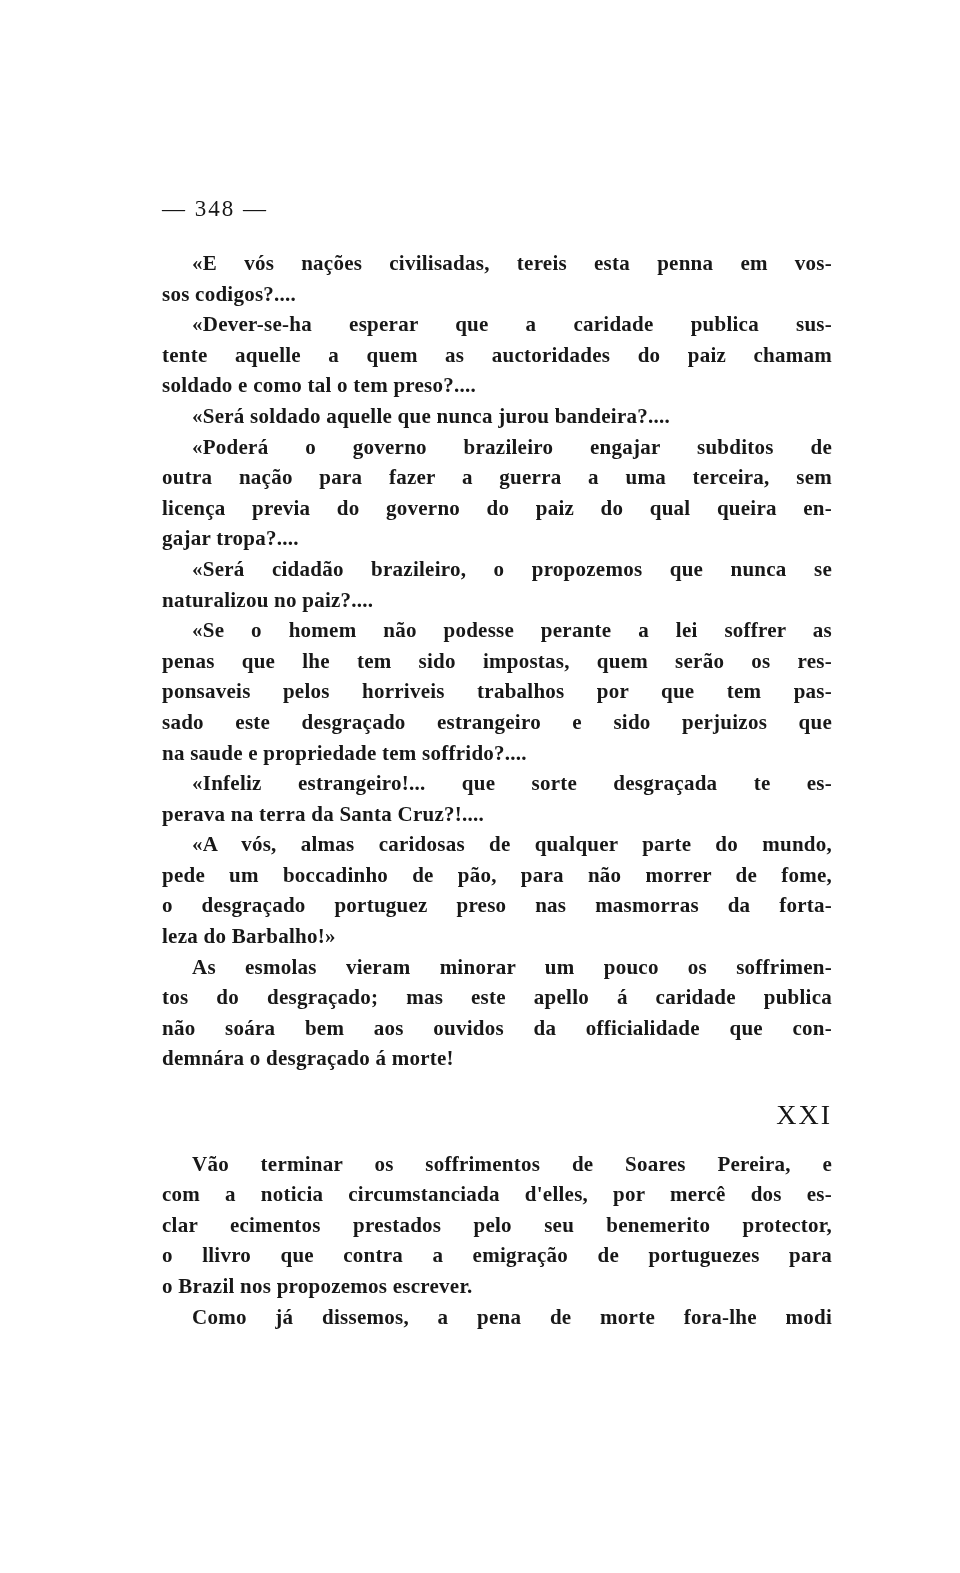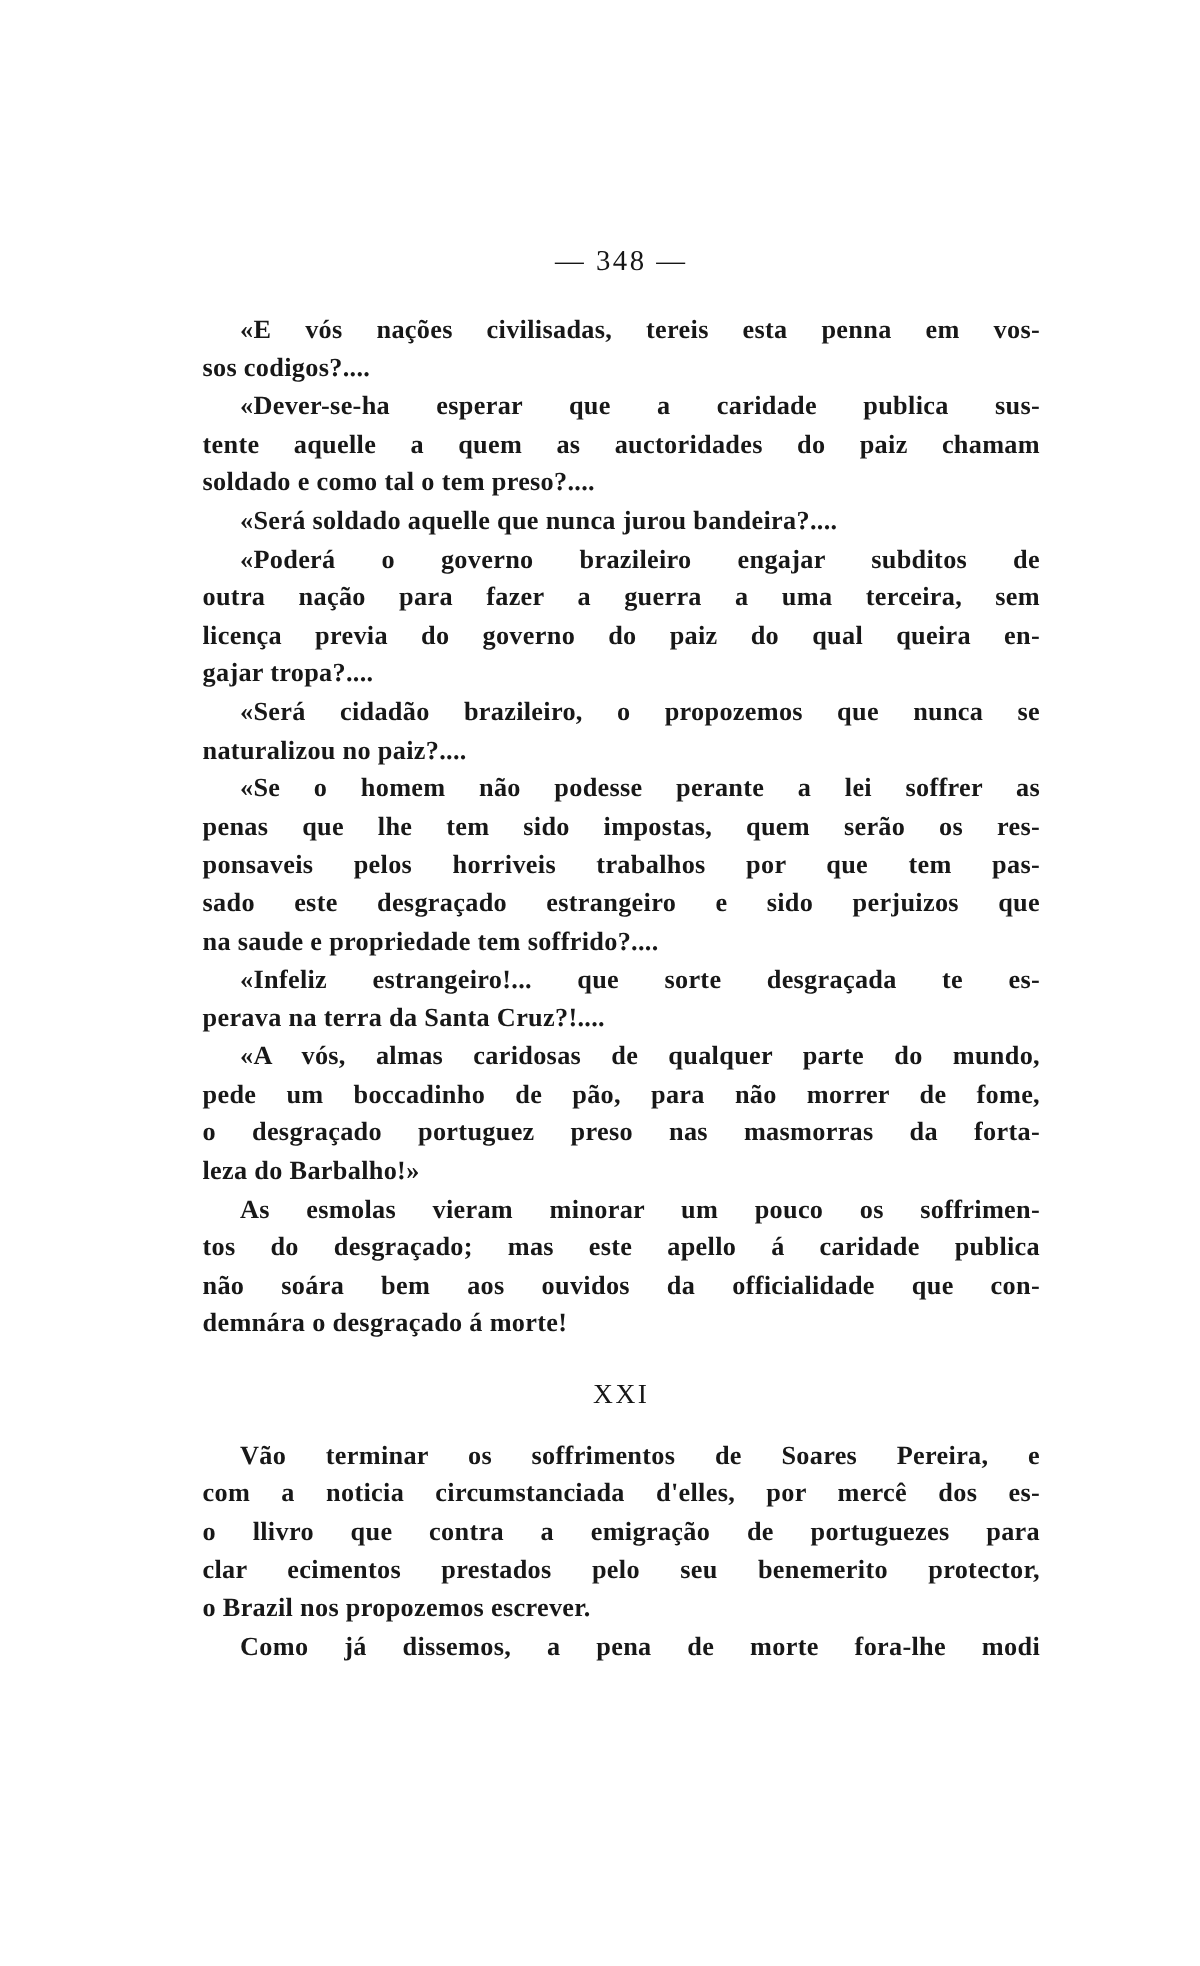--- a/index.html
+++ b/index.html
@@ -13,21 +13,21 @@
     width: 960px;
     height: 1573px;
     background: #ffffff;
     color: #1a1a1a;
     overflow: hidden;
   }
   .page-number {
     padding-top: 196px;
     margin-left: 162px;
     width: 670px;
-    text-align: center;
+    text-align: left;
     font-size: 23px;
     letter-spacing: 2px;
     color: #161616;
   }
   .text-block {
     margin: 26px 0 0 162px;
     width: 670px;
     font-size: 21px;
     line-height: 30.6px;
     letter-spacing: 0.25px;
@@ -44,22 +44,22 @@
   }
   .line.first {
     padding-left: 30px;
   }
   .line.last {
     text-align-last: left;
   }
   .section-heading {
     margin: 26px 0 18px 0;
     width: 100%;
-    text-align: center;
-    font-size: 22px;
+    text-align: right;
+    font-size: 28px;
     font-weight: normal;
     letter-spacing: 2px;
     color: #161616;
   }
 </style>
 </head>
 <body>
 
 <div class="page">
   <div class="page-number">— 348 —</div>
@@ -106,21 +106,21 @@
       <div class="paragraph">
         <div class="line first">As esmolas vieram minorar um pouco os soffrimen-</div>
         <div class="line">tos do desgraçado; mas este apello á caridade publica</div>
         <div class="line">não soára bem aos ouvidos da officialidade que con-</div>
         <div class="line last">demnára o desgraçado á morte!</div>
       </div>
       <h2 class="section-heading">XXI</h2>
       <div class="paragraph">
         <div class="line first">Vão terminar os soffrimentos de Soares Pereira, e</div>
         <div class="line">com a noticia circumstanciada d'elles, por mercê dos es-</div>
+        <div class="line">clar ecimentos prestados pelo seu benemerito protector,</div>
         <div class="line">o llivro que contra a emigração de portuguezes para</div>
-        <div class="line">clar ecimentos prestados pelo seu benemerito protector,</div>
         <div class="line last">o Brazil nos propozemos escrever.</div>
       </div>
       <div class="paragraph">
         <div class="line first">Como já dissemos, a pena de morte fora-lhe modi</div>
       </div>
     </div>
 </div>
 
 </body></html>

